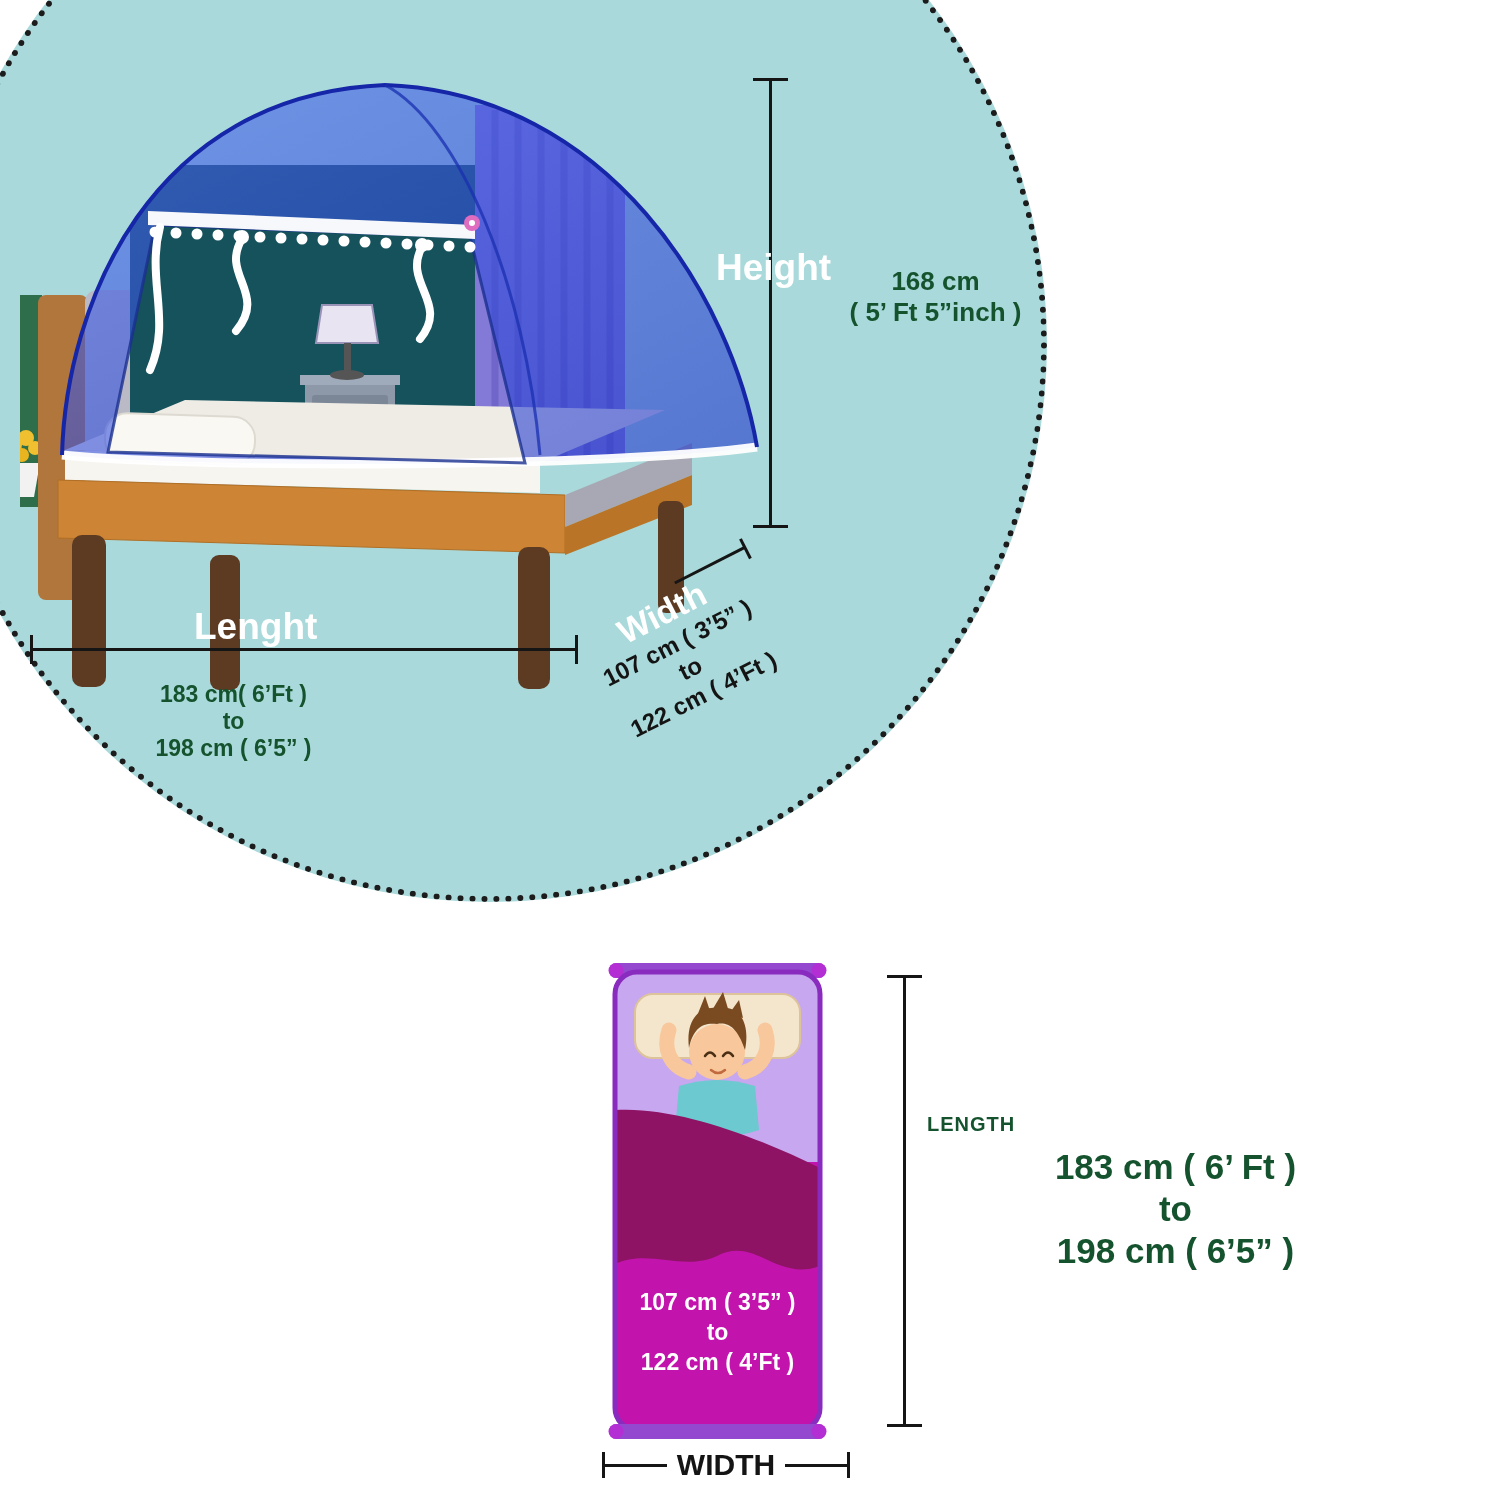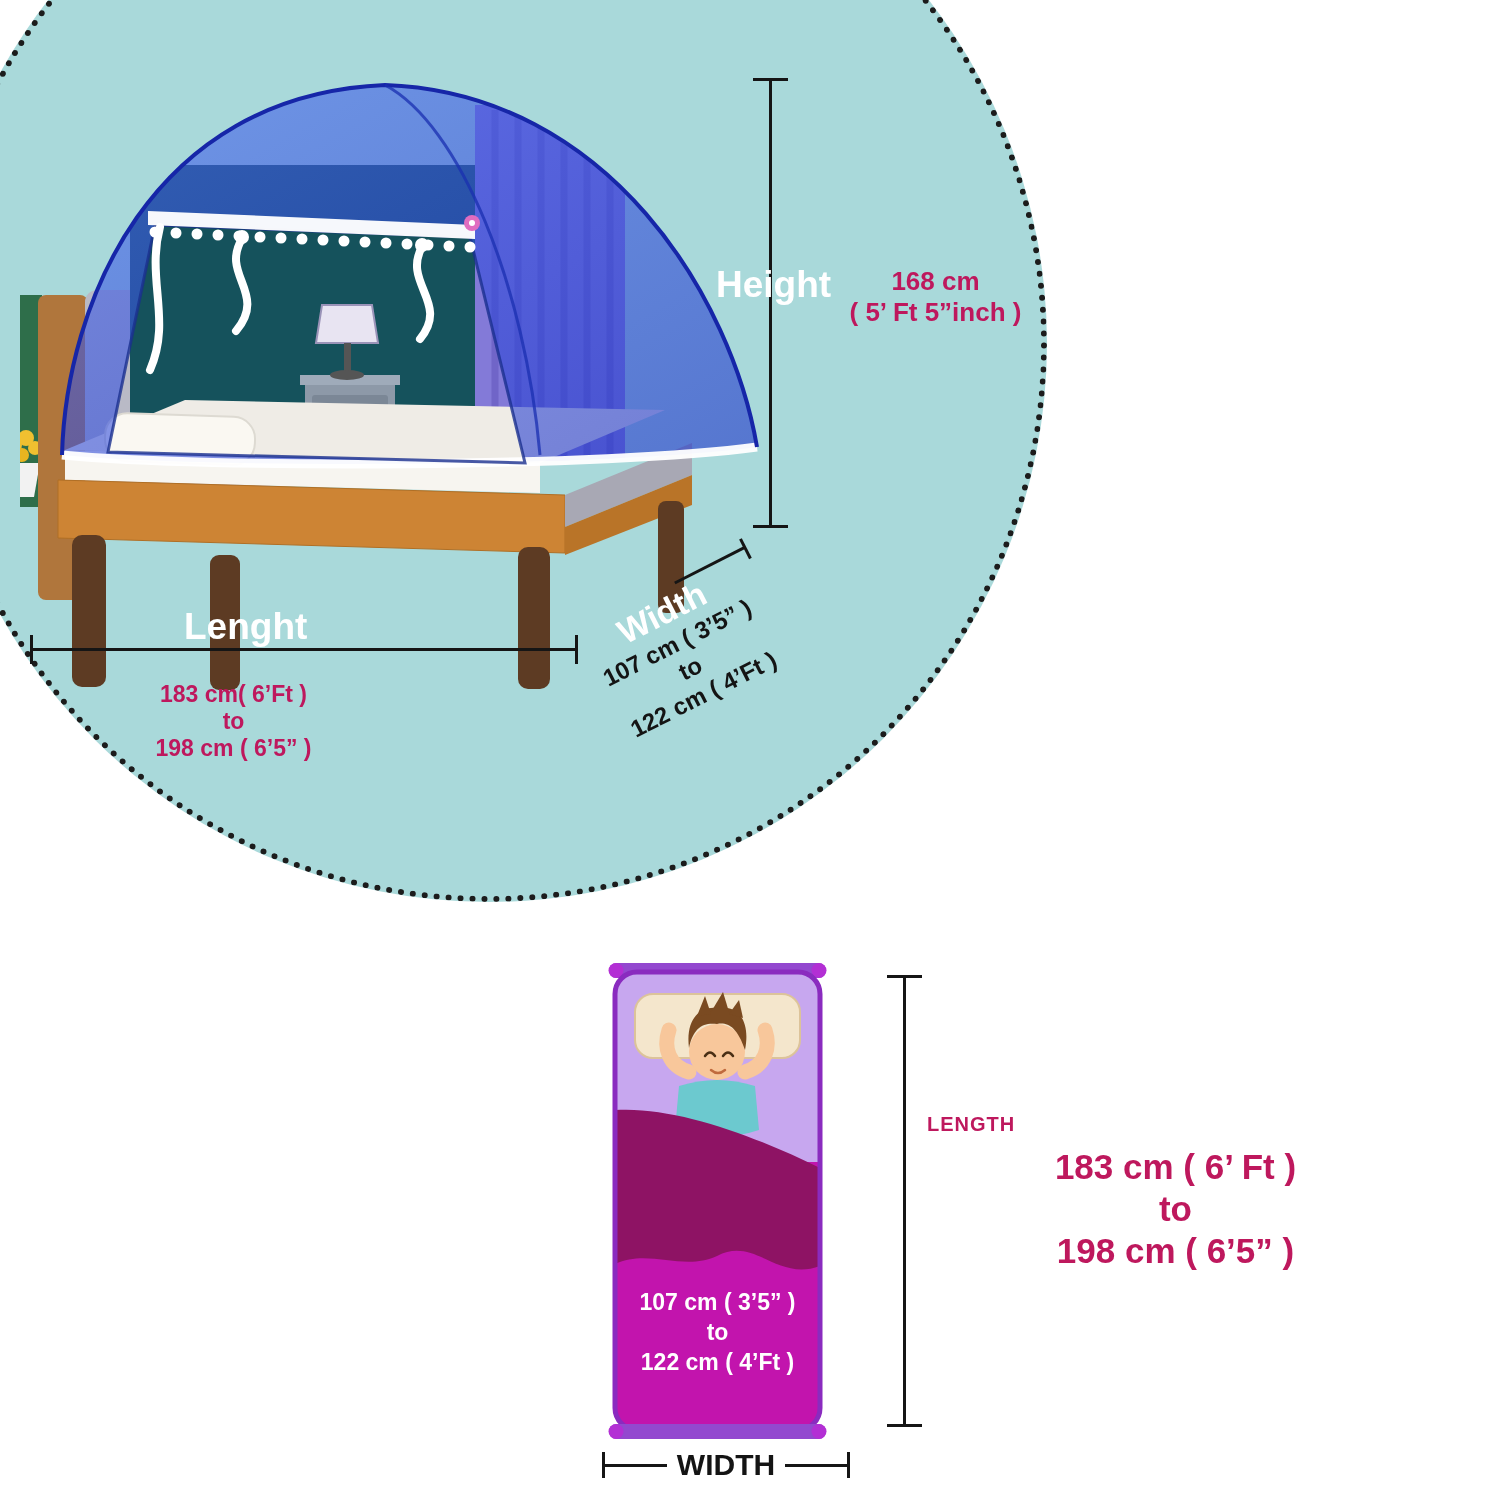--- a/index.html
+++ b/index.html
@@ -1,18 +1,18 @@
 <!DOCTYPE html>
 <html><head>
 <meta charset="utf-8">
 <style>
   html,body{margin:0;padding:0;background:#fff;}
   .page{position:relative;width:1500px;height:1500px;overflow:hidden;background:#ffffff;
         font-family:"Liberation Sans", sans-serif;}
-  .t{position:absolute;font-weight:bold;color:#be185d;}
+  .t{position:absolute;font-weight:bold;color:#14532d;}
   .white{color:#ffffff;}
   .center{text-align:center;}
   .size-circle{position:absolute;left:-70px;top:-215px;width:1105px;height:1105px;
                border-radius:50%;background:#a9d9da;border:6px dotted #1c1c1c;}
   
   .dim-v{position:absolute;width:3px;background:#151515;}
   .dim-v::before,.dim-v::after{content:"";position:absolute;left:-16px;width:35px;height:3px;background:#151515;}
   .dim-v::before{top:0;}
   .dim-v::after{bottom:0;}
   
@@ -130,28 +130,28 @@
       <circle cx="402" cy="190" r="7" fill="#fff"></circle>
       <path d="M 402,192 C 382,228 430,248 400,284" stroke="#fff" stroke-width="8" fill="none" stroke-linecap="round"></path>
     </g>
     <g>
       <circle cx="452" cy="168" r="8" fill="#e06cc0"></circle>
       <circle cx="452" cy="168" r="3" fill="#ffffff"></circle>
     </g>
   </svg>
 
   <div class="dim-v" style="left:769px;top:78px;height:450px;"></div>
-  <div class="t white" style="left:716px;top:264px;font-size:37px;">Height</div>
+  <div class="t white" style="left:716px;top:247px;font-size:37px;">Height</div>
   <div class="t center" style="left:838px;top:266px;width:195px;font-size:26px;line-height:1.2;">
     <div>168 cm</div>
     <div>( 5’ Ft 5”inch )</div>
   </div>
 
   <div class="dim-h" style="left:30px;top:648px;width:548px;"></div>
-  <div class="t white" style="left:184px;top:606px;font-size:37px;">Lenght</div>
+  <div class="t white" style="left:194px;top:606px;font-size:37px;">Lenght</div>
   <div class="t center" style="left:126px;top:681px;width:215px;font-size:23px;line-height:1.18;">
     <div>183 cm( 6’Ft )</div>
     <div>to</div>
     <div>198 cm ( 6’5” )</div>
   </div>
 
   <div class="width-group">
     <div class="width-tick"></div>
     <div class="white center" style="font-weight:bold;font-size:34px;">Width</div>
     <div class="center" style="font-weight:bold;font-size:24px;line-height:1.2;color:#141414;">

